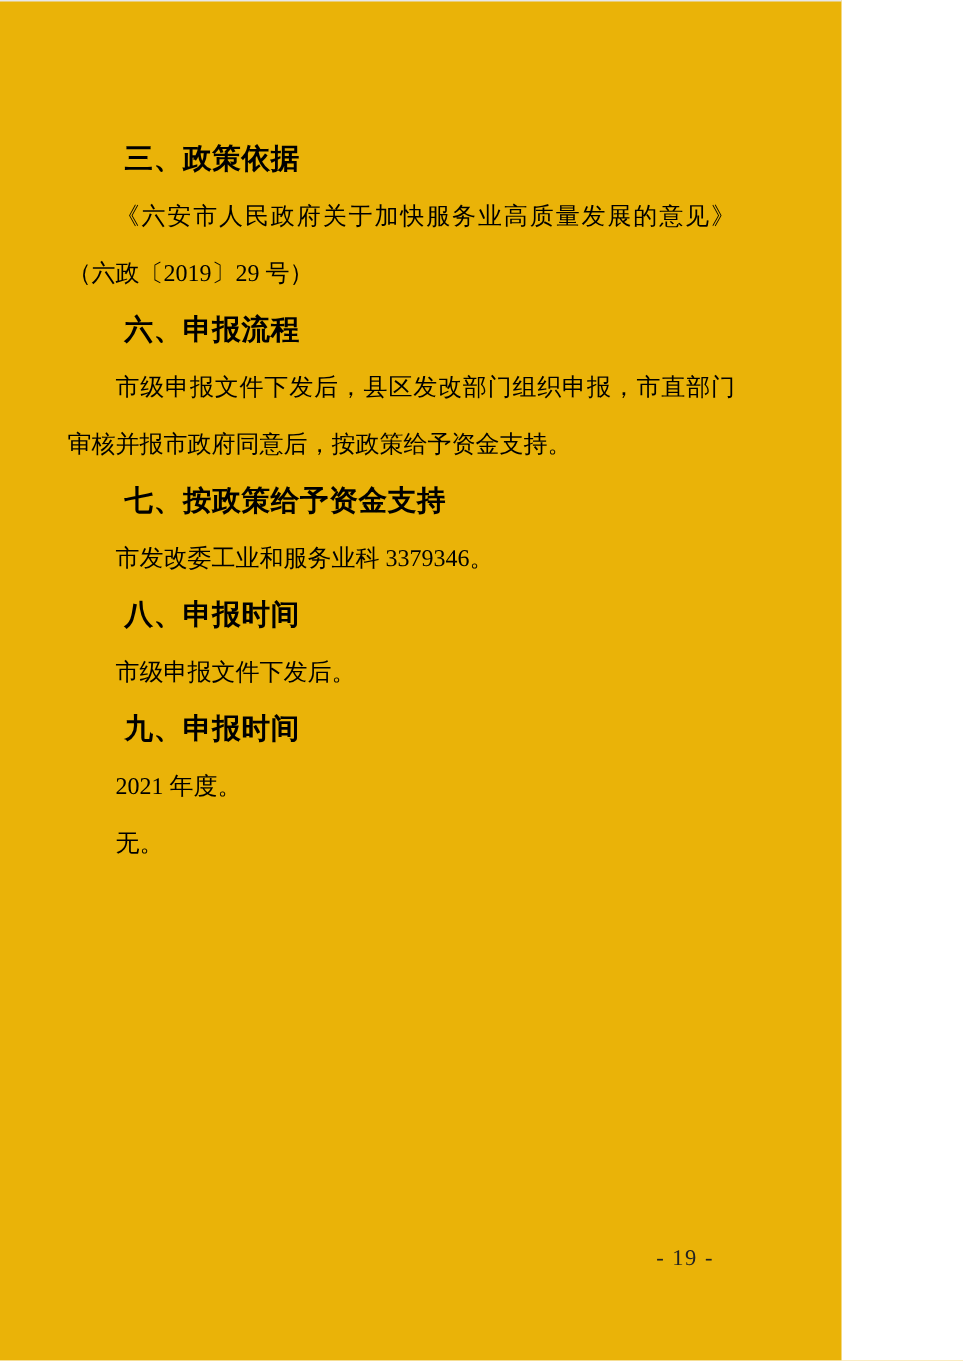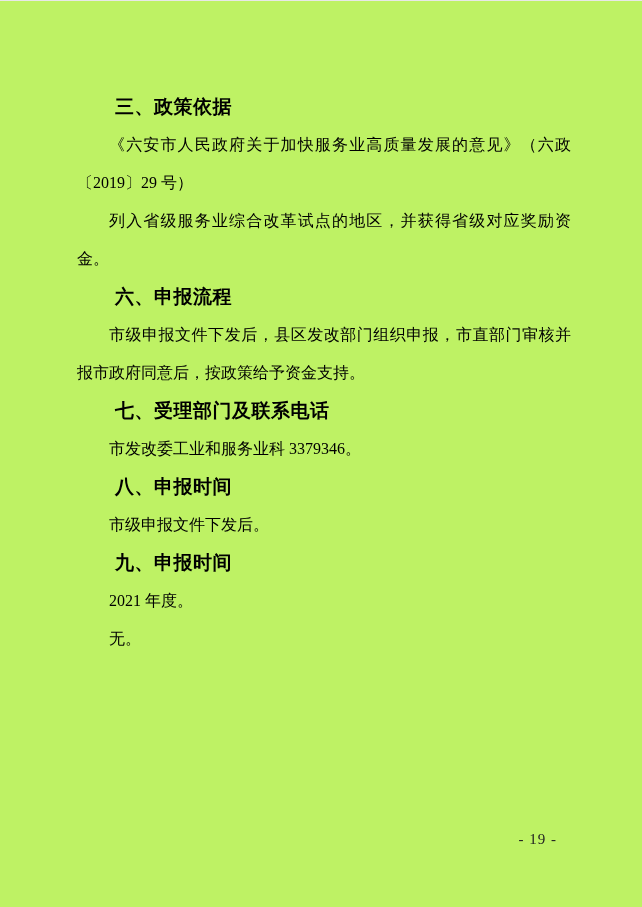--- a/index.html
+++ b/index.html
@@ -2,26 +2,26 @@
 <html><head>
 <meta charset="utf-8">
 <style>
   html, body {
     margin: 0;
     padding: 0;
     background: #ffffff;
   }
   .page {
     position: relative;
-    width: 642px;
+    width: 561px;
     height: 907px;
-    background: #bef264;
+    background: #eab308;
     color: #000000;
     box-sizing: border-box;
-    padding: 87px 71px 0 77px;
+    padding: 87px 71px 0 45px;
     overflow: hidden;
     font-family: "Liberation Serif", "DejaVu Serif", serif;
     border-top: 1px solid #e8e8e8;
   }
   .doc-section {
     margin: 0;
   }
   .doc-heading {
     margin: 0;
     font-size: 19px;
@@ -54,31 +54,30 @@
 <body>
 
 <div class="page">
 
   <section class="doc-section">
     <h2 class="doc-heading">三、政策依据</h2>
     <p class="doc-para">《六安市人民政府关于加快服务业高质量发展的意见》（六政〔2019〕29 号）</p>
   </section>
 
   <section class="doc-section">
-    <p class="doc-para">列入省级服务业综合改革试点的地区，并获得省级对应奖励资金。</p>
   </section>
 
 
   <section class="doc-section">
     <h2 class="doc-heading">六、申报流程</h2>
     <p class="doc-para">市级申报文件下发后，县区发改部门组织申报，市直部门审核并报市政府同意后，按政策给予资金支持。</p>
   </section>
 
   <section class="doc-section">
-    <h2 class="doc-heading">七、受理部门及联系电话</h2>
+    <h2 class="doc-heading">七、按政策给予资金支持</h2>
     <p class="doc-para">市发改委工业和服务业科 3379346。</p>
   </section>
 
   <section class="doc-section">
     <h2 class="doc-heading">八、申报时间</h2>
     <p class="doc-para">市级申报文件下发后。</p>
   </section>
 
   <section class="doc-section">
     <h2 class="doc-heading">九、申报时间</h2>

